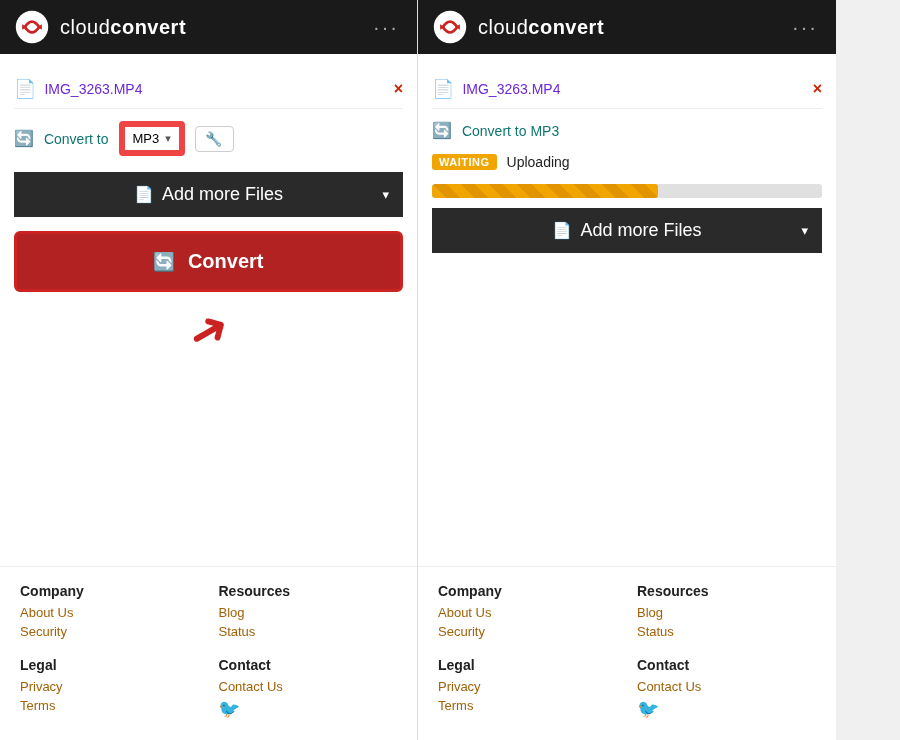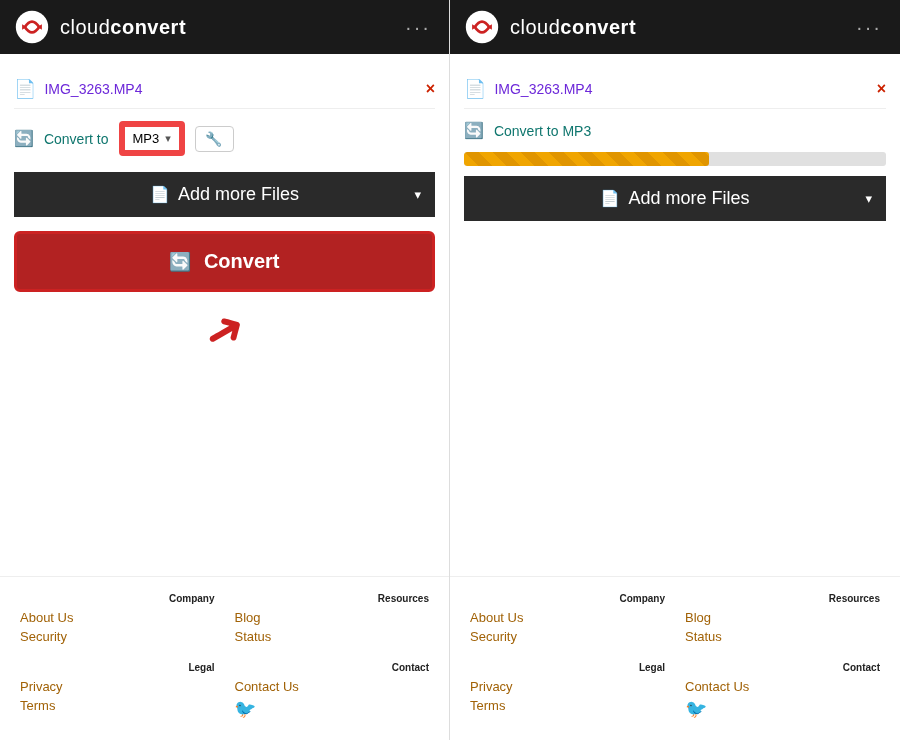--- a/index.html
+++ b/index.html
@@ -13,21 +13,21 @@
       min-height: 740px;
       overflow: hidden;
     }
     .panels-container {
       display: flex;
       width: 900px;
       min-height: 740px;
       background: #f0f0f0;
     }
     .panel {
-      width: 450px;
+      width: 418px;
       background: #ffffff;
       display: flex;
       flex-direction: column;
       border-right: 1px solid #ddd;
     }
     .panel:last-child { border-right: none; }
 
     
     .header {
       background: #1a1a1a;
@@ -226,25 +226,24 @@
       padding: 16px 20px 20px 20px;
       border-top: 1px solid #eee;
       margin-top: 4px;
     }
     .footer-grid {
       display: grid;
       grid-template-columns: 1fr 1fr;
       gap: 14px 20px;
     }
     .footer-section-title {
-      font-size: 10px;
+      font-size: 14px;
       font-weight: 700;
       color: #222;
       margin-bottom: 6px;
-      text-align: right;
     }
     .footer-link {
       display: block;
       font-size: 13px;
       color: #a16207;
       text-decoration: none;
       margin-bottom: 4px;
       cursor: pointer;
     }
     .twitter-bird {
@@ -357,20 +356,24 @@
         <span class="file-icon">📄</span>
         <span class="file-name">IMG_3263.MP4</span>
         <span class="close-btn">×</span>
       </div>
 
       <div class="convert-row">
         <span class="convert-icon">🔄</span>
         <span class="convert-label">Convert to MP3</span>
       </div>
 
+      <div class="status-row">
+        <span class="waiting-badge">WAITING</span>
+        <span class="uploading-text">Uploading</span>
+      </div>
 
       <div class="progress-container">
         <div class="progress-bar" style="width: 58%;"></div>
       </div>
 
       <div class="add-files-bar">
         <span>📄</span>
         <span class="add-files-label">Add more Files</span>
         <span class="add-files-chevron">▾</span>
       </div>

